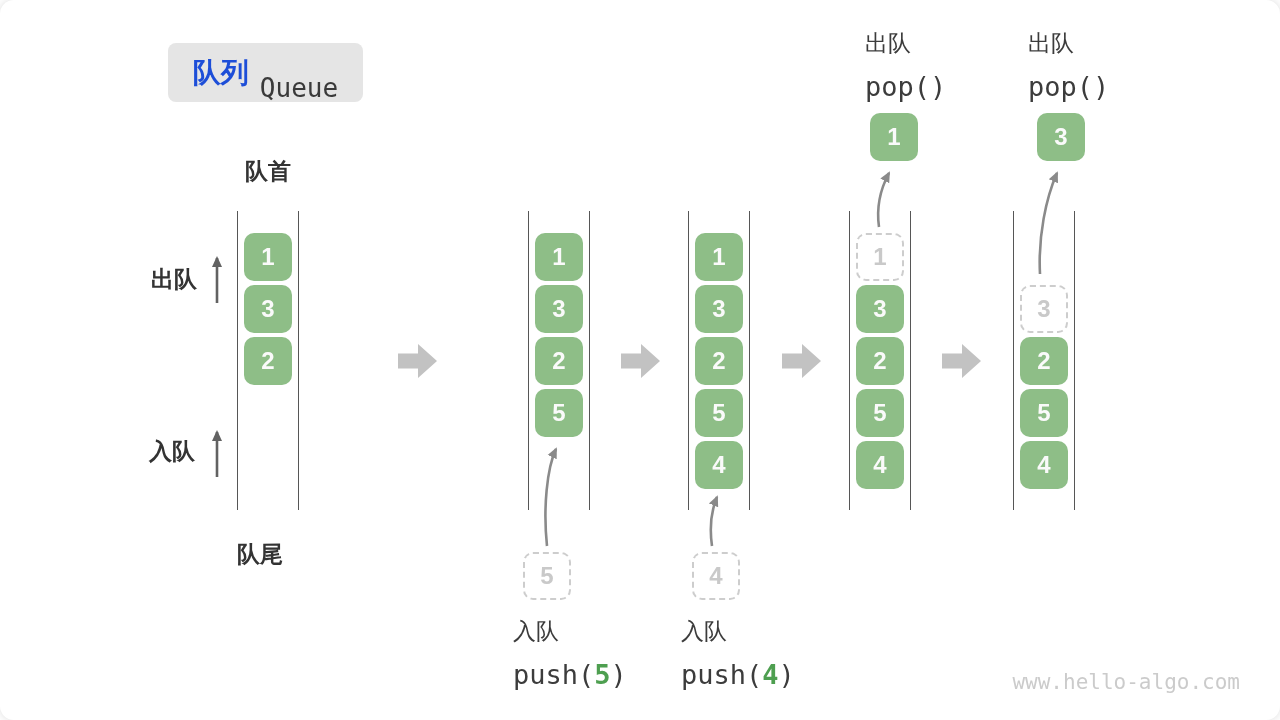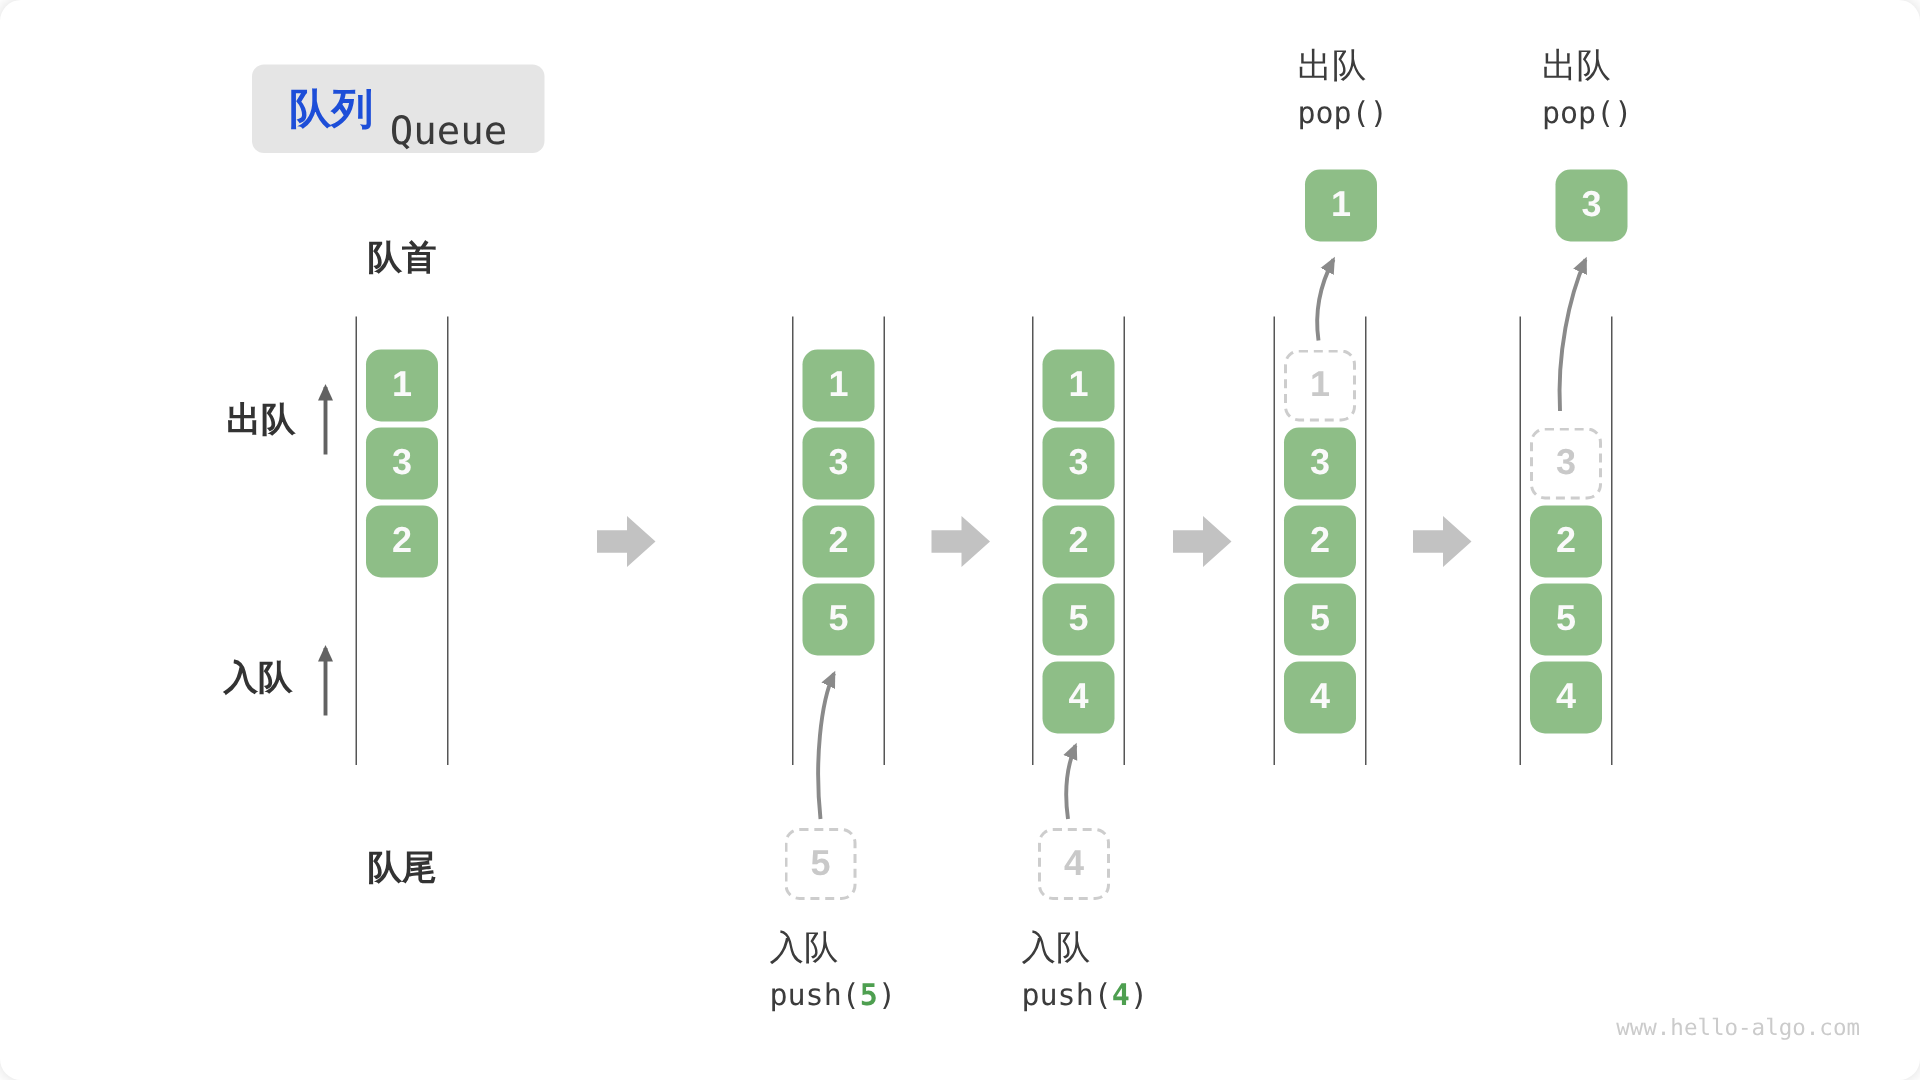--- a/index.html
+++ b/index.html
@@ -12,48 +12,48 @@
   .title-box{
     position:absolute;left:168px;top:43px;width:195px;height:59px;
     background:var(--title-bg,#E5E5E5);border-radius:8px;
     display:flex;align-items:center;justify-content:center;gap:11px;
   }
   .title-zh{font-size:28px;font-weight:700;color:#1d4ed8;}
   .title-en{font-family:"DejaVu Sans Mono",monospace;font-size:26px;font-weight:500;color:#3A3A3A;margin-top:31px;}
   
   .lbl{position:absolute;color:#333;font-weight:700;font-size:23px;white-space:nowrap;}
   .lbl-front{left:237px;top:156px;width:62px;text-align:center;}
-  .lbl-rear{left:237px;top:563px;width:62px;text-align:center;}
+  .lbl-rear{left:237px;top:539px;width:62px;text-align:left;}
   .lbl-deq{left:151px;top:264px;}
   .lbl-enq{left:149px;top:436px;}
   
   .qwall{
     position:absolute;top:211px;width:62px;height:299px;box-sizing:border-box;
     border-left:1.5px solid #565656;border-right:1.5px solid #565656;
   }
   
   .box{
     position:absolute;width:48px;height:48px;border-radius:10px;box-sizing:border-box;
     display:flex;align-items:center;justify-content:center;
     font-size:24px;font-weight:600;
   }
   .box.filled{background:var(--cell-green,#8EBE87);color:#FAFAFA;}
   .box.dashed{border:2px dashed #CDCDCD;background:#fff;color:#C9C9C9;}
   
   .op{position:absolute;color:#3C3C3C;font-size:23px;white-space:nowrap;}
   .op .zh{font-weight:500;line-height:27px;}
   .op .code{
-    font-family:"DejaVu Sans Mono",monospace;font-size:20px;font-weight:500;
-    line-height:28px;margin-top:4px;letter-spacing:0px;
+    font-family:"DejaVu Sans Mono",monospace;font-size:27px;font-weight:500;
+    line-height:28px;margin-top:16px;letter-spacing:0px;
   }
   .op .code .arg{color:var(--code-green,#4E9F50);font-weight:700;}
   
   .watermark{
     position:absolute;right:40px;bottom:26px;
-    font-family:"DejaVu Sans Mono",monospace;font-size:15px;color:#CBCBCB;
+    font-family:"DejaVu Sans Mono",monospace;font-size:21px;color:#CBCBCB;
   }
   svg.arrows{position:absolute;left:0;top:0;pointer-events:none;}
   .arrow-dark{stroke:#626262;stroke-width:2.6;fill:none;}
   .arrow-mid{stroke:#8A8A8A;stroke-width:2.6;fill:none;}
   .block-arrow{fill:#C2C2C2;}
 </style>
 </head>
 <body>
 
 <div class="canvas" style="--cell-green: #8EBE87; --code-green: #4E9F50; --title-bg: #E5E5E5;">

